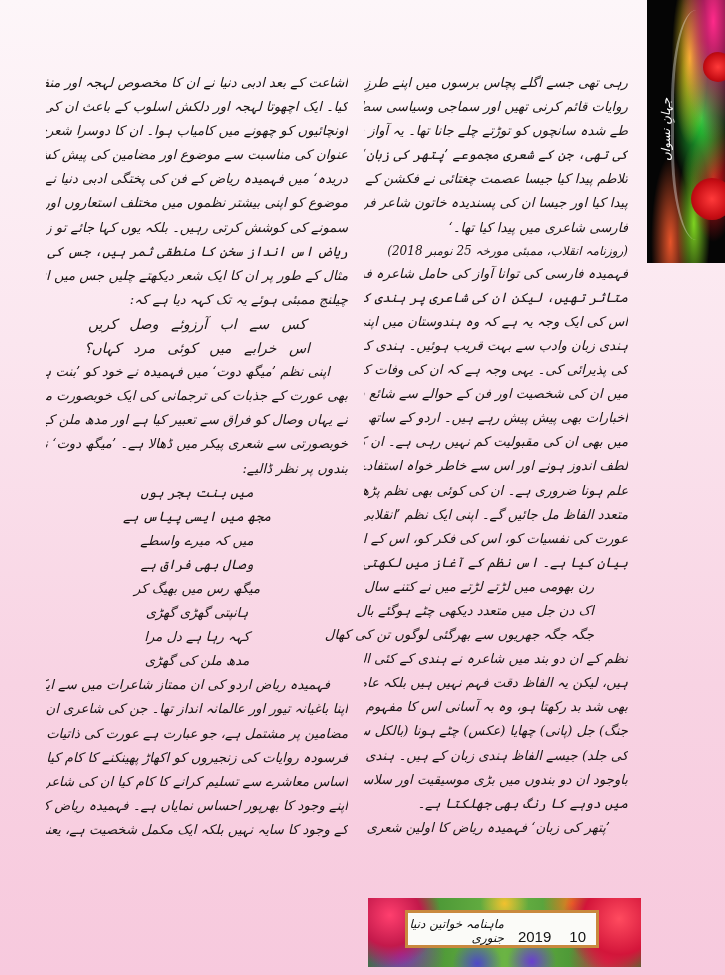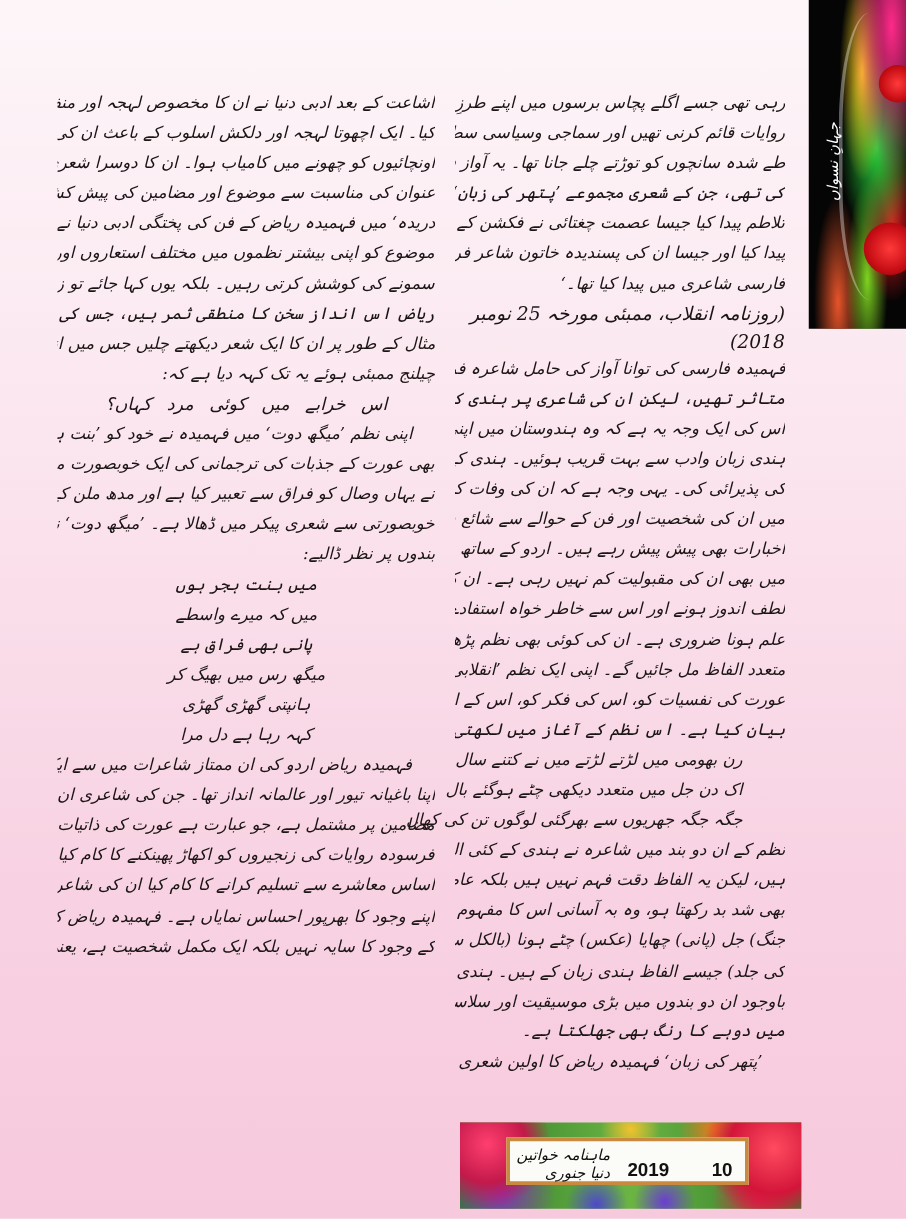--- a/index.html
+++ b/index.html
@@ -12,21 +12,21 @@
   .page { position: absolute; inset: 0; }
   .col {
     position: absolute; direction: rtl; text-align: justify;
     font-size: 13.2px; line-height: 24.1px; font-style: italic;
     text-align-last: right;
   }
   .col-right { left: 364px; top: 71px; width: 264px; }
   .col-left  { left: 46px;  top: 71px; width: 302px; }
   .line { display: block; white-space: nowrap; overflow: hidden; text-align: justify; text-align-last: justify; }
   .line.last { text-align-last: right; }
-  .source { font-size: 15px; line-height: 22px; text-align: right; font-style: italic; display:block; }
+  .source { font-size: 12px; line-height: 22px; text-align: right; font-style: italic; display:block; }
   .couplet { display: block; text-align: center; text-align-last: center; font-size: 14px; word-spacing: 8px; }
   .verse { display: block; text-align: right; text-align-last: center; white-space: nowrap; }
   .verse-r { display:block; text-align:right; text-align-last:right; padding-right: 34px; white-space: nowrap; }
   .indent { padding-right: 18px; }
 
   
   .side-banner {
     position: absolute; right: 0; top: 0; width: 78px; height: 263px;
     background:
       radial-gradient(ellipse at 85% 8%, #ff2a8a 0%, rgba(255,42,138,0) 35%),
@@ -67,22 +67,22 @@
       radial-gradient(circle at 75% 8%, #f47a1f 0%, rgba(244,122,31,0) 14%),
       linear-gradient(90deg, #2f7d2a, #6bb444, #2f7d2a);
   }
   .footer-label {
     position: absolute; left: 37px; top: 12px; width: 194px; height: 38px;
     background: #fbfbf8; border: 3px solid #c9893e; box-sizing: border-box;
     display: flex; align-items: flex-end; justify-content: flex-end; gap: 14px;
     padding-right: 10px; direction: ltr;
   }
   .footer-mag { font-size: 12px; font-style: italic; direction: rtl; color:#111; }
-  .footer-year, .footer-page { font-family: "Liberation Sans", sans-serif; font-weight: bold; font-size: 15px; color: #111; }
-  .footer-page { margin-left: 20px; }
+  .footer-year, .footer-page { font-family: "Liberation Sans", sans-serif; font-weight: normal; font-size: 15px; color: #111; }
+  .footer-page { margin-left: 4px; }
 </style>
 </head>
 <body>
 
 <div class="page">
 
   <div class="side-banner">
     <div class="wave"></div>
     <div class="rose" style="left:56px; top:52px; width:30px; height:30px;"></div>
     <div class="rose" style="left:44px; top:178px; width:42px; height:42px;"></div>
@@ -139,36 +139,39 @@
         <span class="line">اونچائیوں کو چھونے میں کامیاب ہوا۔ ان کا دوسرا شعری مجموعہ ’بدن دریدہ‘</span>
         <span class="line">عنوان کی مناسبت سے موضوع اور مضامین کی پیش کش کا وسیلہ بنا۔ ’بدن</span>
         <span class="line">دریدہ‘ میں فہمیدہ ریاض کے فن کی پختگی ادبی دنیا نے محسوس کی۔ وہ اس</span>
         <span class="line">موضوع کو اپنی بیشتر نظموں میں مختلف استعاروں اور کنایوں کے سہارے</span>
         <span class="line">سمونے کی کوشش کرتی رہیں۔ بلکہ یوں کہا جائے تو زیادہ بہتر ہوگا کہ فہمیدہ</span>
         <span class="line">ریاض اس انداز سخن کا منطقی ثمر ہیں، جس کی آبیاری کشور ناہید کرتی ہیں۔</span>
         <span class="line">مثال کے طور پر ان کا ایک شعر دیکھتے چلیں جس میں انھوں نے مردوں کو</span>
         <span class="line last">چیلنج ممبئی ہوئے یہ تک کہہ دیا ہے کہ:</span>
       </div>
     <div id="l-couplet">
+        <span class="couplet">کس سے اب آرزوئے وصل کریں</span>
         <span class="couplet">اس خرابے میں کوئی مرد کہاں؟</span>
       </div>
     <div id="l-middle">
         <span class="line indent">اپنی نظم ’میگھ دوت‘ میں فہمیدہ نے خود کو ’بنت ہجر‘ قرار دیا ہے۔ یہ</span>
         <span class="line">بھی عورت کے جذبات کی ترجمانی کی ایک خوبصورت مثال ہے۔ شاعرہ</span>
         <span class="line">نے یہاں وصال کو فراق سے تعبیر کیا ہے اور مدھ ملن کے احساس کو بڑی</span>
         <span class="line">خوبصورتی سے شعری پیکر میں ڈھالا ہے۔ ’میگھ دوت‘ نظم کے آخری چند</span>
         <span class="line last">بندوں پر نظر ڈالیے:</span>
       </div>
     <div id="l-poem">
         <span class="verse">میں بنت ہجر ہوں</span>
+        <span class="verse">مجھ میں ایسی پیاس ہے</span>
         <span class="verse">میں کہ میرے واسطے</span>
-        <span class="verse">پانی بھی فراق ہے</span>
+        <span class="verse">وصال بھی فراق ہے</span>
         <span class="verse">میگھ رس میں بھیگ کر</span>
         <span class="verse">ہانپتی گھڑی گھڑی</span>
         <span class="verse">کہہ رہا ہے دل مرا</span>
+        <span class="verse">مدھ ملن کی گھڑی</span>
       </div>
     <div id="l-closing">
         <span class="line indent">فہمیدہ ریاض اردو کی ان ممتاز شاعرات میں سے ایک تھیں جن کا</span>
         <span class="line">اپنا باغیانہ تیور اور عالمانہ انداز تھا۔ جن کی شاعری ان مخصوص موضوعات اور</span>
         <span class="line">مضامین پر مشتمل ہے، جو عبارت ہے عورت کی ذاتیات سے۔ انھوں نے</span>
         <span class="line">فرسودہ روایات کی زنجیروں کو اکھاڑ پھینکنے کا کام کیا۔ عورت کی حیثیت مرد</span>
         <span class="line">اساس معاشرے سے تسلیم کرانے کا کام کیا ان کی شاعری میں عورت کے</span>
         <span class="line">اپنے وجود کا بھرپور احساس نمایاں ہے۔ فہمیدہ ریاض کی عورت دوسروں</span>
         <span class="line">کے وجود کا سایہ نہیں بلکہ ایک مکمل شخصیت ہے، یعنی اس کی ایک الگ</span>
       </div>

